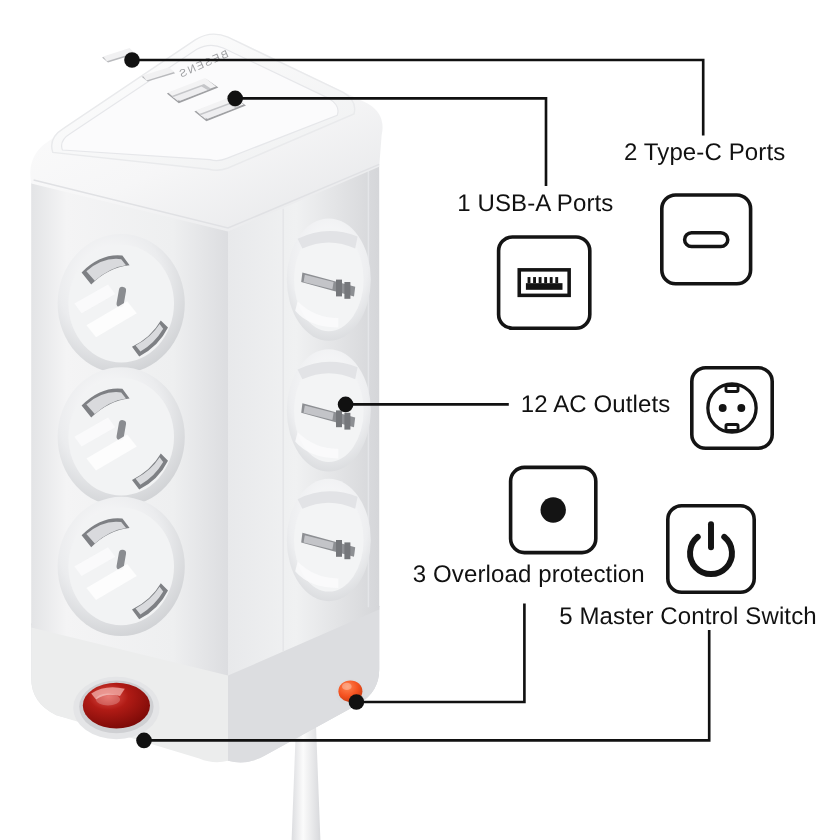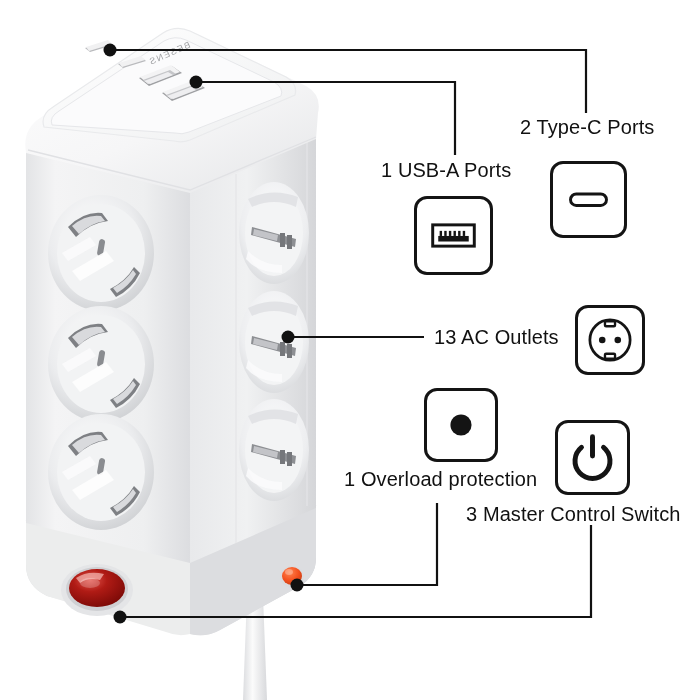--- a/index.html
+++ b/index.html
@@ -284,25 +284,25 @@
       <circle cx="288" cy="337" r="6.5"></circle>
       <circle cx="297" cy="585" r="6.5"></circle>
       <circle cx="120" cy="617" r="6.5"></circle>
     </g>
   </svg>
 
   <div class="callout-label" id="label-typec">2 Type-C Ports</div>
 
   <div class="callout-label" id="label-usba">1 USB-A Ports</div>
 
-  <div class="callout-label" id="label-ac">13 AC Outlets</div>
-
-  <div class="callout-label" id="label-overload">1 Overload protection</div>
-
-  <div class="callout-label" id="label-master">3 Master Control Switch</div>
+  <div class="callout-label" id="label-ac">12 AC Outlets</div>
+
+  <div class="callout-label" id="label-overload">3 Overload protection</div>
+
+  <div class="callout-label" id="label-master">5 Master Control Switch</div>
 
   <div class="icon-box" id="box-typec">
     <svg viewBox="0 0 77 77" xmlns="http://www.w3.org/2000/svg">
       <rect x="19" y="32.5" width="39" height="12.5" rx="6.25" fill="none" stroke="#141414" stroke-width="3.2"></rect>
     </svg>
   </div>
 
   <div class="icon-box" id="box-usba">
     <svg viewBox="0 0 79 79" xmlns="http://www.w3.org/2000/svg">
       <rect x="17" y="28" width="45" height="23" fill="none" stroke="#141414" stroke-width="3.2"></rect>

